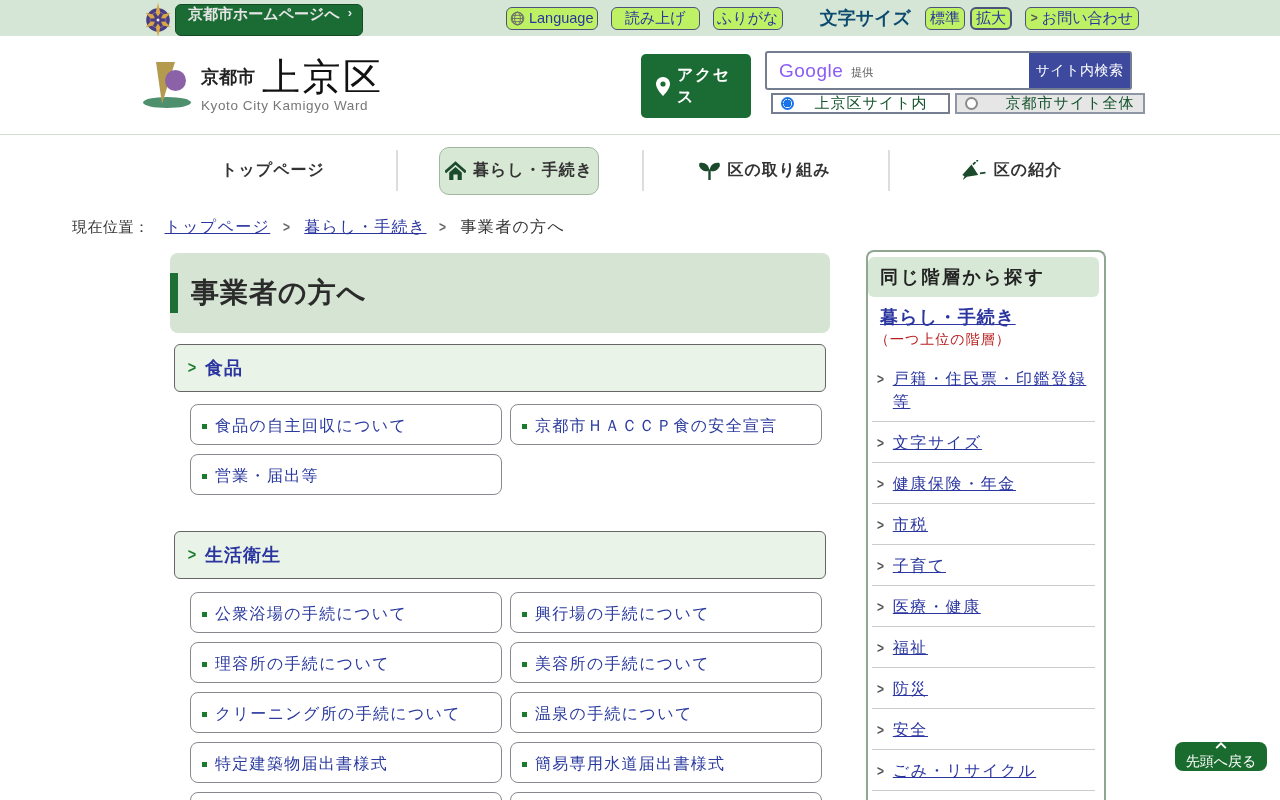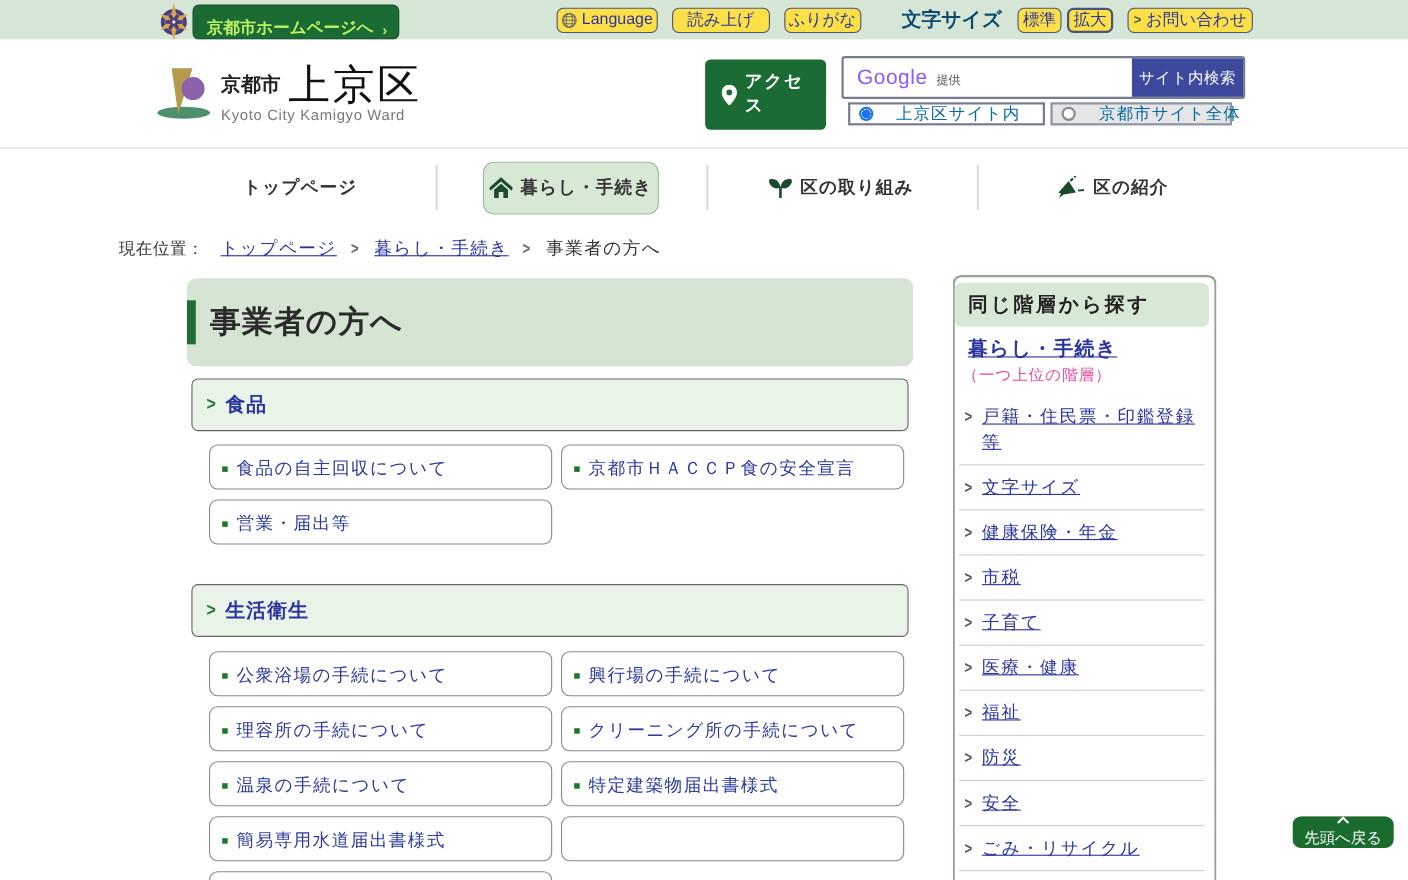--- a/index.html
+++ b/index.html
@@ -3,58 +3,58 @@
 <meta charset="utf-8">
 <title>事業者の方へ</title>
 <style>
 * { margin:0; padding:0; box-sizing:border-box; }
 body { font-family:"Liberation Sans", sans-serif; background:#fff; width:1280px; height:800px; overflow:hidden; position:relative; }
 a { text-decoration:none; }
 
 
 .topbar { position:relative; height:36px; background:#d5e6d6; }
 .emblem { position:absolute; left:142px; top:2px; }
-.homebtn { position:absolute; left:175px; top:4px; height:32px; background:#1b6c34; border:1px solid #124d24; border-radius:6px; color:#bef264; font-size:15px; font-weight:bold; display:flex; align-items:flex-end; padding:0 10px 0 12px; }
+.homebtn { position:absolute; left:175px; top:4px; height:32px; background:#1b6c34; border:1px solid #124d24; border-radius:6px; color:#e5e5e5; font-size:15px; font-weight:bold; display:flex; align-items:flex-start; padding:0 10px 0 12px; }
 .homebtn .chev { margin-left:8px; font-size:13px; font-weight:bold; }
 .tb-right { position:absolute; right:141px; top:0; height:36px; display:flex; align-items:center; }
 .tbtn { justify-content:center; }
-.tbtn { height:23px; background:#fde047; border:1px solid #4c537a; border-radius:6px; color:#2a35a0; font-size:15px; display:flex; align-items:center; white-space:nowrap; }
+.tbtn { height:23px; background:#bef264; border:1px solid #4c537a; border-radius:6px; color:#2a35a0; font-size:15px; display:flex; align-items:center; white-space:nowrap; }
 .tbtn.big { font-weight:normal; border-width:2px; }
 .tb-label { color:#0c4a6e; font-size:18px; margin-left:37px;font-weight:bold; }
 .gray-ch { color:#555; font-size:12px; margin-right:4px; font-weight:bold; }
 
 
 .header { position:relative; height:99px; background:#fff; border-bottom:1px solid #cfe0cf; }
 .logo { position:absolute; left:143px; top:8px; width:420px; height:80px; }
 .accessbtn { position:absolute; left:641px; top:18px; width:110px; height:64px; background:#1b6c34; border-radius:5px; color:#fff; font-size:16px; font-weight:bold; display:flex; align-items:center; justify-content:flex-start; padding-left:15px; gap:7px; line-height:1.35; }
 .accessbtn .txt { width:56px; letter-spacing:1.5px; }
 .searchwrap { position:absolute; left:765px; top:15px; width:367px; height:39px; border:2px solid #757d91; border-radius:3px; background:#fff; display:flex; }
 .searchwrap .field { flex:1; display:flex; align-items:center; padding-left:12px; }
 .g-logo { color:#8b5cf6; font-size:19px; letter-spacing:0.5px; }
 .g-teikyo { color:#555; font-size:11px; margin-left:8px; margin-top:3px; }
 .searchbtn { width:101px; background:#3c499c; color:#fff; font-size:14px; display:flex; align-items:center; justify-content:center; letter-spacing:0.5px; }
 .radios { position:absolute; left:771px; top:57px; display:flex; gap:5px; }
-.radiobox { height:21px; display:flex; align-items:center; font-size:15px; color:#0369a1; padding:0 2px 0 8px; letter-spacing:1px; white-space:nowrap; }
+.radiobox { height:21px; display:flex; align-items:center; font-size:15px; color:#14532d; padding:0 2px 0 8px; letter-spacing:1px; white-space:nowrap; }
 .radiobox .rtxt { flex:1; text-align:center; }
 .radiobox.sel { background:#fff; border:2px solid #757d91; width:179px; }
-.radiobox.unsel { background:#e6e6e6; border:2px solid #8e95a5; width:165px;gap:19px; }
+.radiobox.unsel { background:#e6e6e6; border:2px solid #8e95a5; width:190px;gap:19px; }
 .radio { width:13px; height:13px; border-radius:50%; margin-right:2px; flex:none; }
 .radio.on { border:2px solid #1a73e8; background:radial-gradient(circle, #1a73e8 0 4px, #fff 4px); }
 .radio.off { border:2px solid #8a8a8a; background:#fff; }
 
 
 .nav { position:relative; height:71px; display:flex; width:984px; margin-left:150px; align-items:center; }
 .nav .cell { flex:1; height:71px; display:flex; align-items:center; justify-content:center; position:relative; }
 .nav .cell + .cell::before { content:""; position:absolute; left:0; top:15px; bottom:15px; width:2px; background:#ddd; }
 .nav a.item { color:#333; font-size:16px; font-weight:bold; display:flex; align-items:center; gap:7px; letter-spacing:1px; }
 .nav .pill { background:#d7e8d4; border:1px solid #9fb89f; border-radius:10px; width:160px; height:48px; justify-content:center; }
 svg.nicon { display:block; }
 
 
-.crumbs { margin:12px 0 0 108px; font-size:16px; letter-spacing:1.3px; color:#333; display:flex; align-items:center; line-height:18px; }
+.crumbs { margin:12px 0 0 72px; font-size:16px; letter-spacing:1.3px; color:#333; display:flex; align-items:center; line-height:18px; }
 .crumbs a { color:#2a35a0; text-decoration:underline; }
 .crumbs .sep { color:#666; margin:0 12px; font-size:15px; font-weight:bold; display:inline-block; transform:scaleX(0.8); }
 .crumbs .lead { margin-right:15px; font-size:15px; letter-spacing:0.5px; }
 
 
 .wrap { display:flex; margin:17px 0 0 170px; }
 .maincol { width:660px; }
 .sidecol { width:240px; margin-left:36px; }
 
 
@@ -69,21 +69,21 @@
 .boxes { margin:12px 0 0 20px; width:640px; display:flex; flex-wrap:wrap; gap:9px 8px; }
 .lbox { width:312px; height:41px; background:#fff; border:1px solid #88888f; border-radius:8px; display:flex; align-items:center; padding-top:3px; }
 .lbox .sq { width:5px; height:5px; background:#1b7a2e; margin:0 8px 0 11px; flex:none; }
 .lbox .a { color:#2a3a9e; font-size:16px; letter-spacing:1.3px; }
 
 
 .sidebox { border:2px solid #8fa68f; border-radius:8px 8px 0 0; border-bottom:none; background:#fff; padding:5px 5px 20px 0; height:550px; margin-top:-3px; }
 .sidehead { height:40px; background:#d7e9d6; border-radius:6px; display:flex; align-items:center; padding-left:12px; font-size:18px; font-weight:bold; color:#222; letter-spacing:2.5px; }
 .side-top { margin:10px 0 2px 12px; line-height:21px; }
 .side-top a { color:#2a35a0; font-size:18px; font-weight:bold; text-decoration:underline; letter-spacing:1.2px; }
-.side-note { margin:0 0 7px 7px; font-size:14px; color:#ec4899; line-height:19px; letter-spacing:1px; }
+.side-note { margin:0 0 7px 7px; font-size:14px; color:#b91c1c; line-height:19px; letter-spacing:1px; }
 .sitem { display:flex; margin:0 4px; padding:9px 0 8px 4px; border-top:1px solid #ccc; font-size:16px; line-height:23px; }
 .sitem.first { border-top:none; padding-top:11px; }
 
 .sitem .ch { color:#555; font-weight:bold; font-size:15px; margin:0 8px 0 0; display:inline-block; transform:scaleX(0.8); flex:none; }
 .sitem a { color:#2a35a0; text-decoration:underline; letter-spacing:1.6px; }
 
 
 .totop { position:fixed; left:1175px; top:742px; width:92px; height:29px; background:#1a6b2e; border-radius:8px; color:#fff; display:flex; flex-direction:column; align-items:center; justify-content:center; font-size:14px; }
 </style>
 </head>
@@ -247,20 +247,24 @@
       <div class="lbox">
           <span class="sq"></span>
           <a class="a">興行場の手続について</a>
         </div>
       <div class="lbox">
           <span class="sq"></span>
           <a class="a">理容所の手続について</a>
         </div>
       <div class="lbox">
           <span class="sq"></span>
+          <a class="a">美容所の手続について</a>
+        </div>
+      <div class="lbox">
+          <span class="sq"></span>
           <a class="a">クリーニング所の手続について</a>
         </div>
       <div class="lbox">
           <span class="sq"></span>
           <a class="a">温泉の手続について</a>
         </div>
       <div class="lbox">
           <span class="sq"></span>
           <a class="a">特定建築物届出書様式</a>
         </div>

